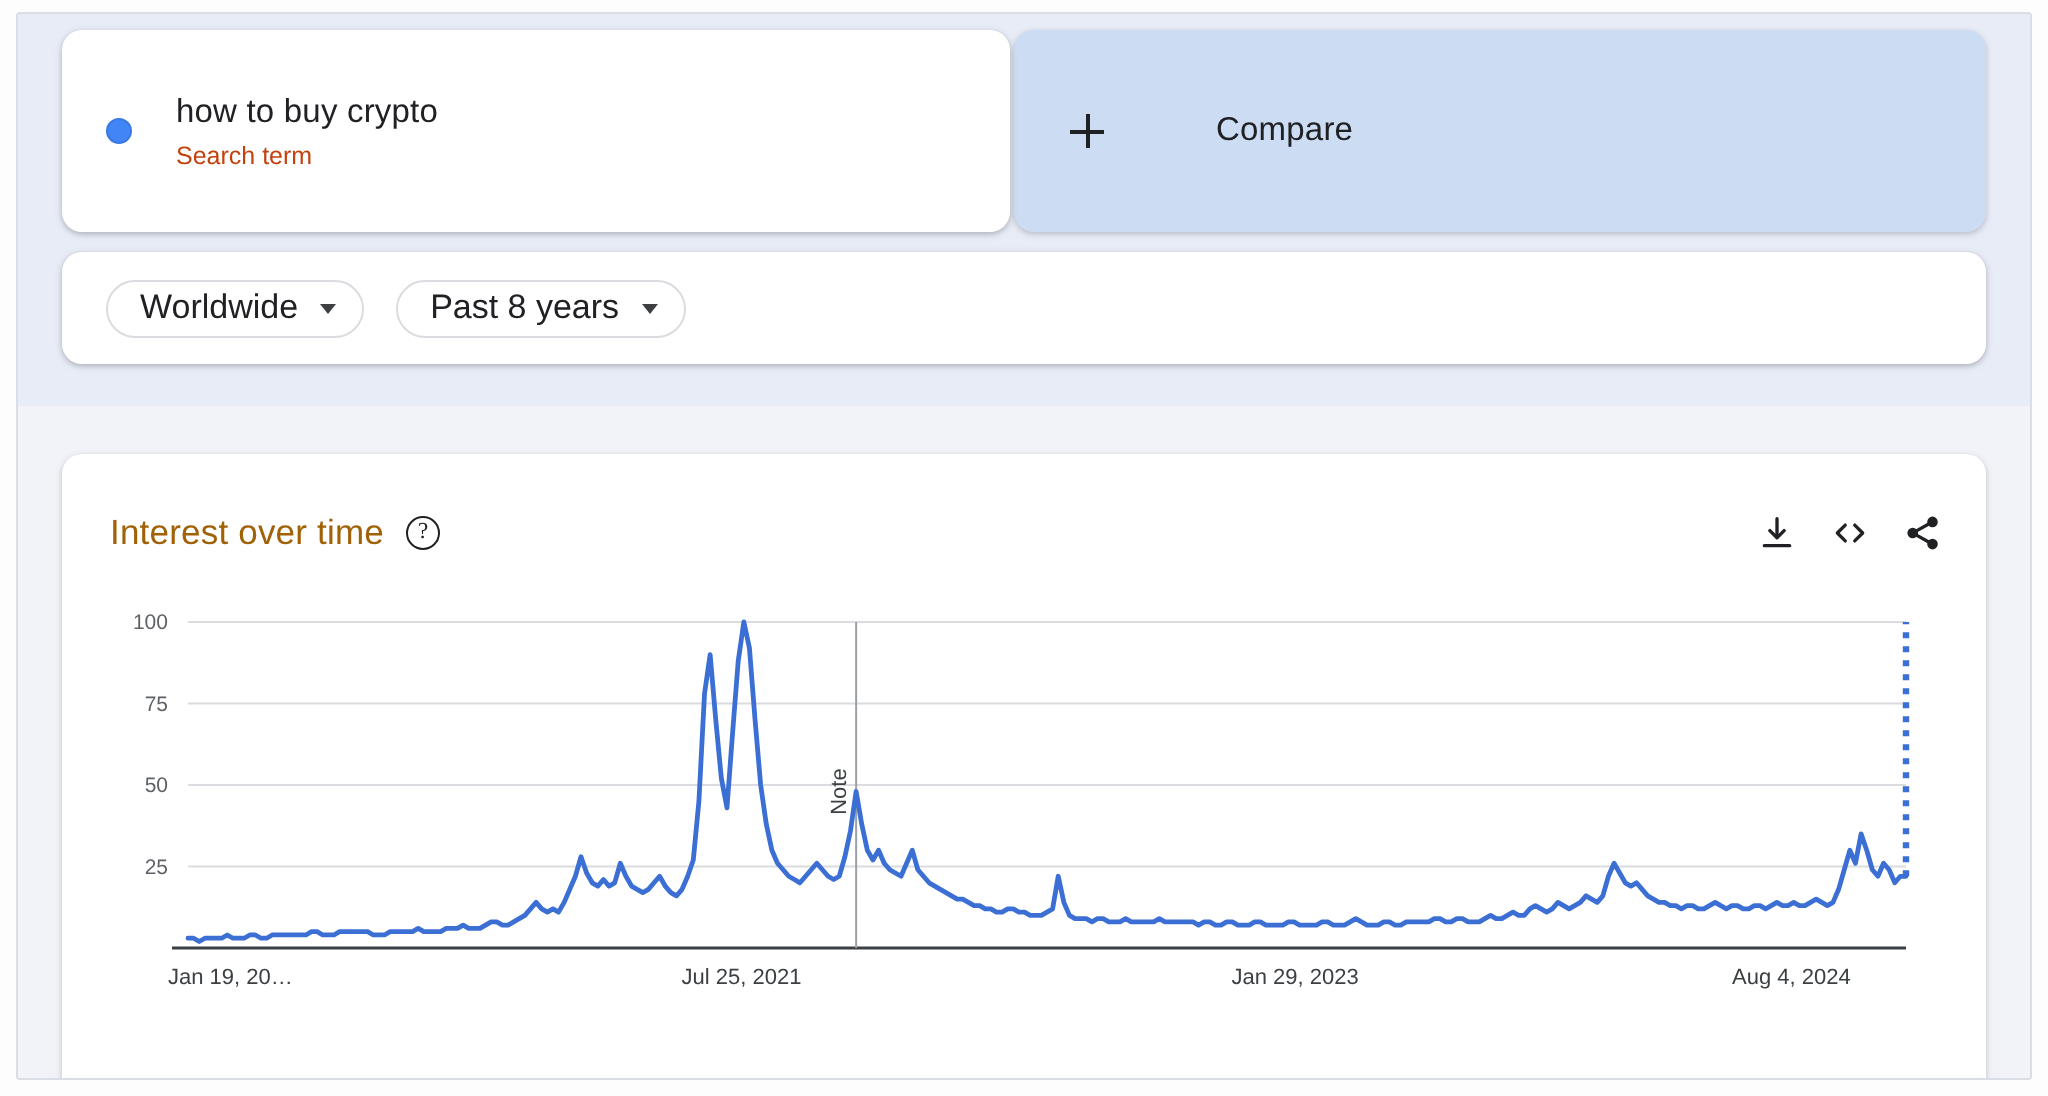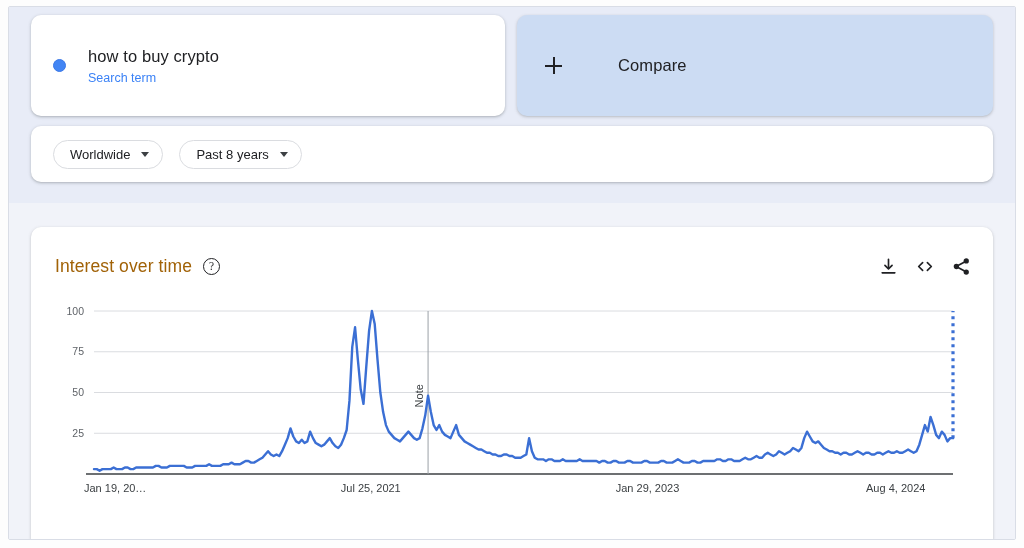--- a/index.html
+++ b/index.html
@@ -37,21 +37,21 @@
   }
   .top-inner {
     position: absolute;
     left: 22px; right: 22px; top: 8px;
     height: 180px;
   }
 
   
   .query-row {
     display: flex;
-    gap: 12px;
+    gap: 2px;
     height: 101px;
   }
   .card {
     background: #ffffff;
     border-radius: 10px;
     box-shadow: 0 1px 2px rgba(60,64,67,.22), 0 1px 3px 1px rgba(60,64,67,.10);
   }
   .term-card {
     flex: 0 0 474px;
     position: relative;
@@ -69,21 +69,21 @@
   }
   .term-text { display: flex; flex-direction: column; gap: 4px; }
   .term-title {
     font-size: 16.5px;
     color: #202124;
     line-height: 20px;
     letter-spacing: .1px;
   }
   .term-sub {
     font-size: 12.5px;
-    color: #3b82f6;
+    color: #c2410c;
     line-height: 16px;
   }
 
   .compare-card {
     flex: 1 1 auto;
     background: #ccdcf3;
     border-radius: 10px;
     display: flex;
     align-items: center;
     padding-left: 28px;
@@ -122,21 +122,21 @@
     box-shadow: 0 1px 2px rgba(60,64,67,.22), 0 1px 3px 1px rgba(60,64,67,.10);
   }
   .pill {
     height: 29px;
     border: 1px solid #dadce0;
     border-radius: 16px;
     background: #fff;
     display: inline-flex;
     align-items: center;
     padding: 0 13px 0 16px;
-    font-size: 13px;
+    font-size: 17px;
     color: #202124;
     white-space: nowrap;
     cursor: pointer;
     justify-content: space-between;
   }
   .pill .caret {
     width: 0; height: 0;
     margin-left: 11px;
     border-left: 4.5px solid transparent;
     border-right: 4.5px solid transparent;

